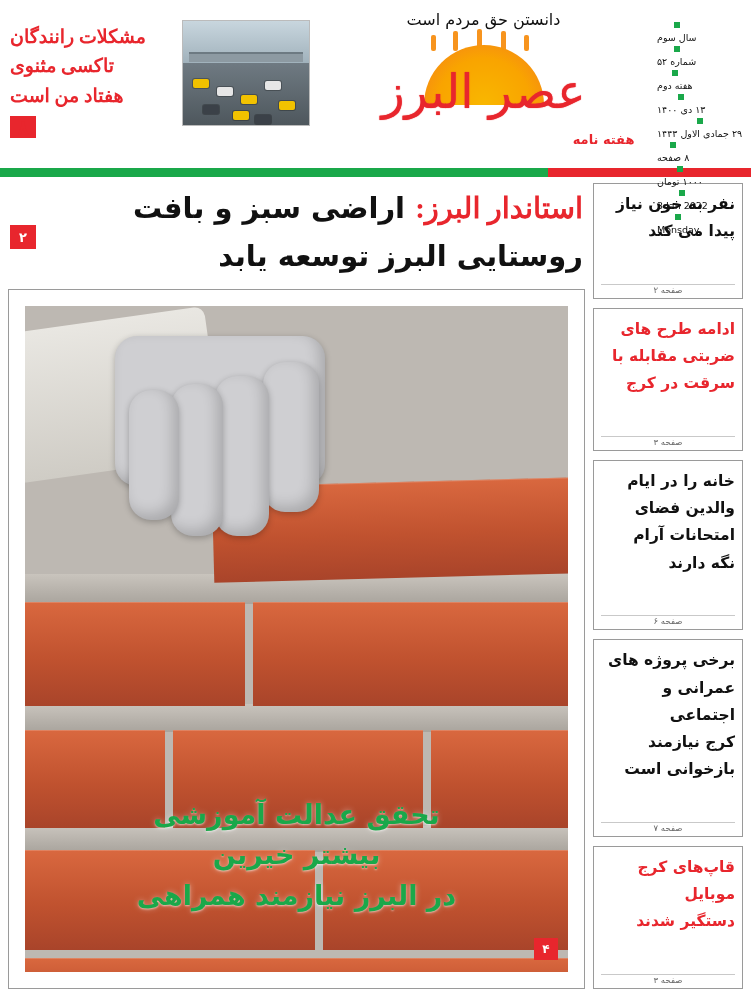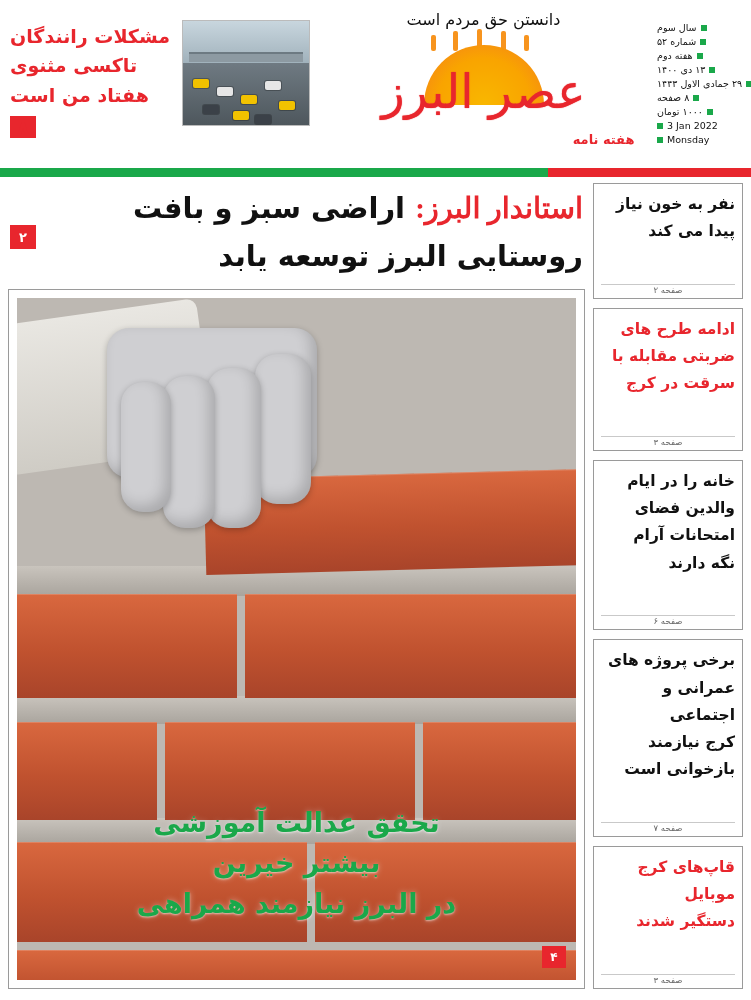--- a/index.html
+++ b/index.html
@@ -31,21 +31,21 @@
     width: 84px;
     padding-top: 14px;
     display: flex;
     flex-direction: column;
     gap: 3px;
     align-items: flex-end;
     order: 3;
   }
   .info-line {
     display: flex;
-    flex-direction: row;
+    flex-direction: column;
     align-items: center;
     gap: 4px;
     font-size: 9.5px;
     color: #111;
     white-space: nowrap;
     direction: rtl;
   }
   .info-line .sq {
     width: 6px; height: 6px; background: #1aa84a; flex: 0 0 auto;
   }
@@ -150,20 +150,21 @@
     text-align: left;
     direction: rtl;
     padding-top: 2px;
   }
   .teaser-text div {
     font-size: 19px;
     font-weight: bold;
     color: #e8262d;
     line-height: 1.55;
     letter-spacing: .3px;
+    font-family: Liberation Serif, serif;
   }
   .teaser-badge {
     margin-top: 6px;
     width: 26px; height: 22px;
     background: #e8262d;
     color: #fff;
     font-size: 13px;
     font-weight: bold;
     display: flex; align-items: center; justify-content: center;
     float: left;
@@ -249,21 +250,21 @@
     font-size: 29px;
     font-weight: bold;
     line-height: 1.65;
     color: #111;
     letter-spacing: -.2px;
   }
   .lead-title .hl { color: #e8262d; font-family: Liberation Serif, serif; }
 
   .photo-frame {
     border: 1px solid #9a9a9a;
-    padding: 8px;
+    padding: 16px;
     flex: 1 1 auto;
     display: flex;
   }
   .photo {
     position: relative;
     flex: 1 1 auto;
     overflow: hidden;
     background: #cfcac4;
   }
   

